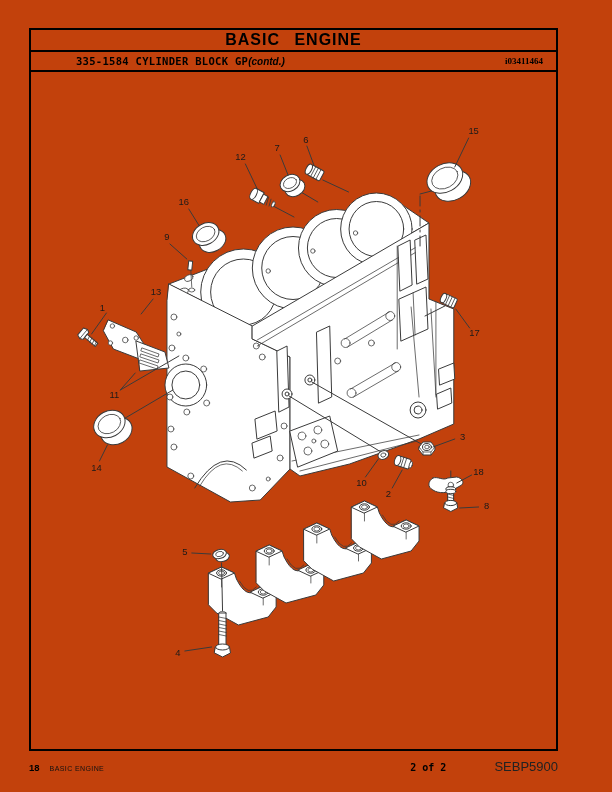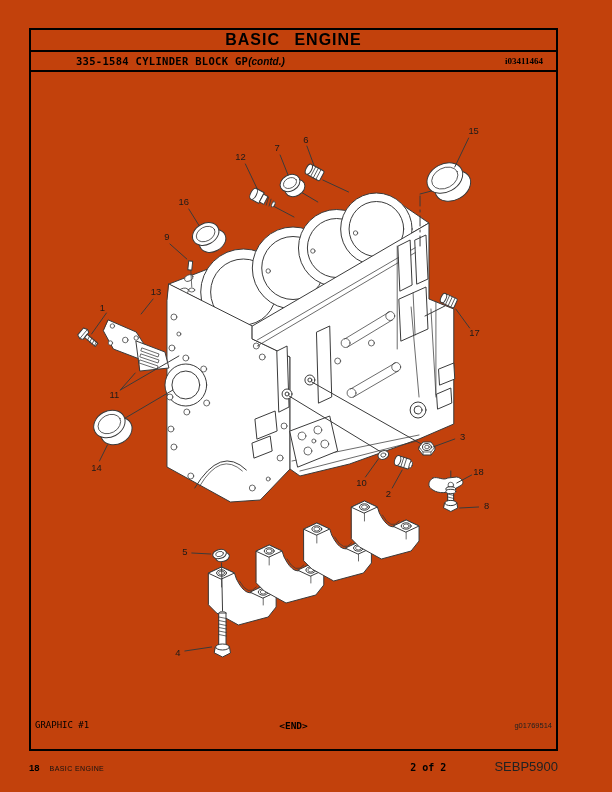--- a/index.html
+++ b/index.html
@@ -338,25 +338,20 @@
             <text x="475" y="135.5" text-anchor="middle" class="callout-text">15</text>
             <line x1="188" y1="210" x2="198" y2="226" class="ln"></line>
             <text x="183" y="206.5" text-anchor="middle" class="callout-text">16</text>
             <line x1="471" y1="329" x2="457" y2="310" class="ln"></line>
             <text x="476" y="337.5" text-anchor="middle" class="callout-text">17</text>
             <line x1="473" y1="476" x2="458" y2="484" class="ln"></line>
             <text x="480" y="476.5" text-anchor="middle" class="callout-text">18</text>
           </g>
       </svg>
 
-      <div class="gfxfooter">
-        <span class="gfxlabel">GRAPHIC #1</span>
-        <span class="endmark">&lt;END&gt;</span>
-        <span class="gfxcode">g01769514</span>
-      </div>
     </div>
   </div>
 
   <div class="pagefooter">
     <span class="pgnum">18</span>
     <span class="pgsection">BASIC ENGINE</span>
     <span class="pgright">
       <span class="pgof">2 of 2</span>
       <span class="doccode">SEBP5900</span>
     </span>

